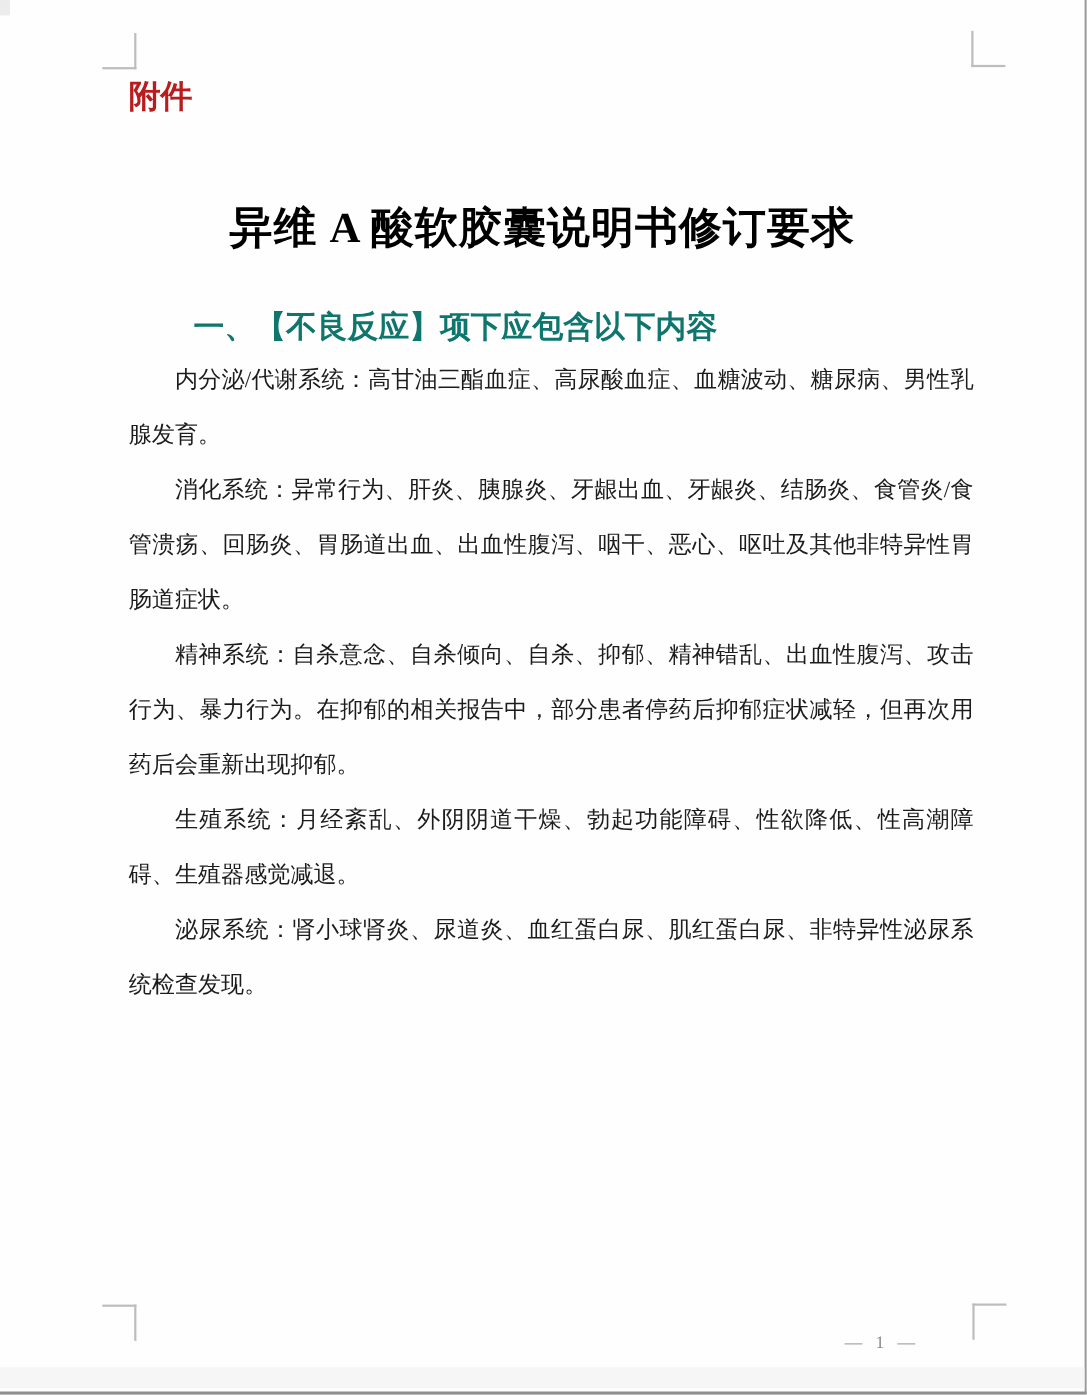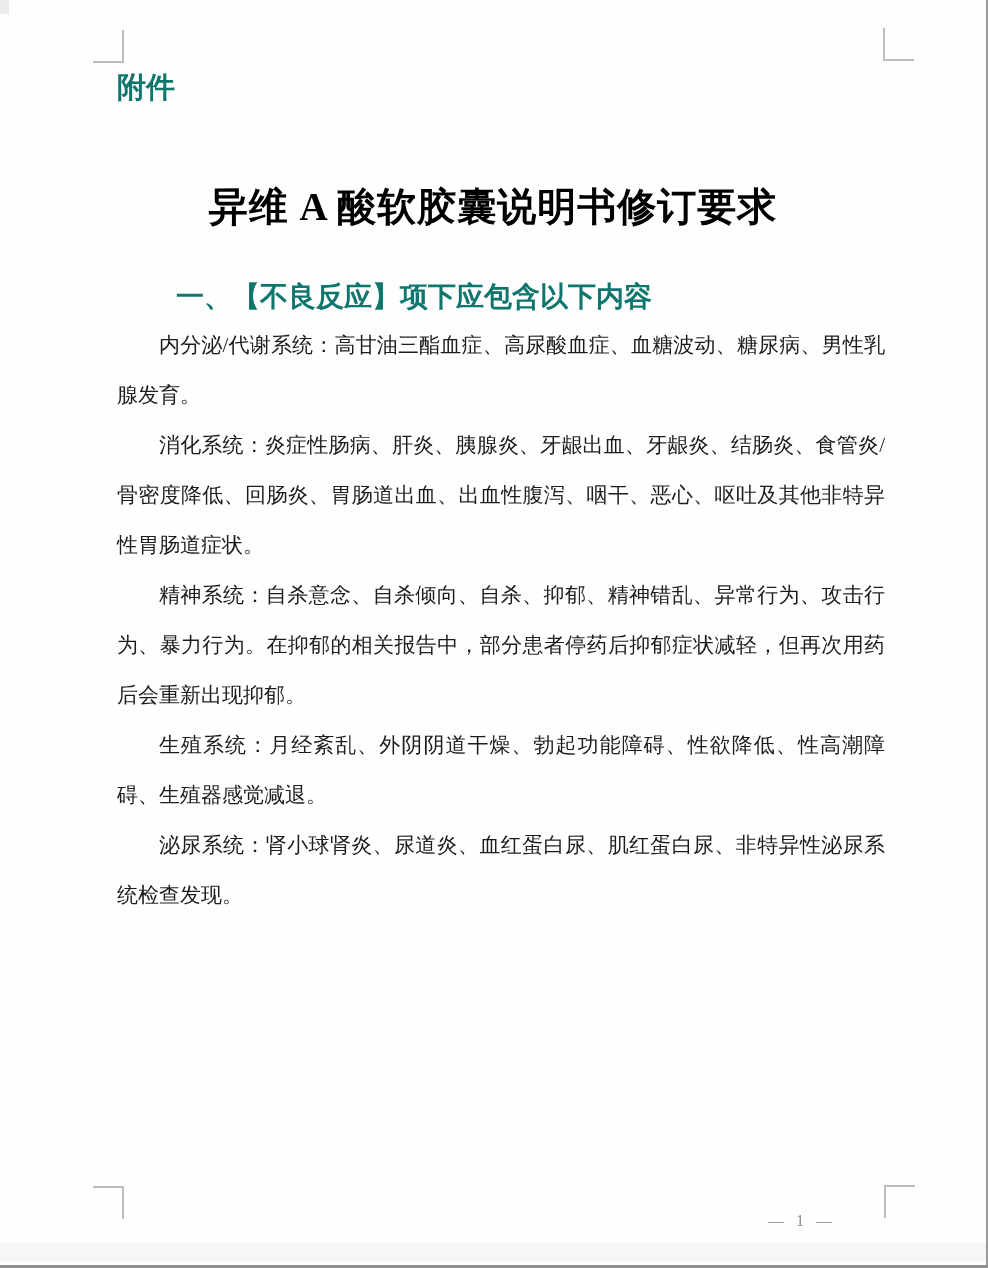--- a/index.html
+++ b/index.html
@@ -20,21 +20,21 @@
     background: #ececec;
   }
   .crop { position: absolute; width: 29px; height: 31px; }
   .crop-tl { left: 93px;  top: 30px;   border-right: 2px solid #bdbdbd; border-bottom: 2px solid #bdbdbd; }
   .crop-tr { left: 883px; top: 28px;   border-left: 2px solid #bdbdbd;  border-bottom: 2px solid #bdbdbd; }
   .crop-bl { left: 93px;  top: 1186px; border-right: 2px solid #bdbdbd; border-top: 2px solid #bdbdbd; }
   .crop-br { left: 884px; top: 1185px; border-left: 2px solid #bdbdbd;  border-top: 2px solid #bdbdbd; }
   .attachment-label {
     position: absolute; left: 117px; top: 68px;
     font-family: "Liberation Sans", sans-serif;
-    font-weight: bold; font-size: 29px; color: #0f766e;
+    font-weight: bold; font-size: 29px; color: #b91c1c;
   }
   .doc-title {
     position: absolute; left: 0; right: 0; top: 154px;
     text-align: center;
     font-family: "Liberation Serif", serif;
     font-weight: bold; font-size: 39px; color: #000000;
     letter-spacing: 1px;
   }
   .section-heading {
     position: absolute; left: 176px; top: 278px;
@@ -72,22 +72,22 @@
   <div class="crop crop-br"></div>
 
   <div class="attachment-label">附件</div>
 
   <h1 class="doc-title">异维 A 酸软胶囊说明书修订要求</h1>
 
   <div class="section-heading">一、【不良反应】项下应包含以下内容</div>
 
   <div class="body-text">
     <p>内分泌/代谢系统：高甘油三酯血症、高尿酸血症、血糖波动、糖尿病、男性乳腺发育。</p>
-    <p>消化系统：炎症性肠病、肝炎、胰腺炎、牙龈出血、牙龈炎、结肠炎、食管炎/骨密度降低、回肠炎、胃肠道出血、出血性腹泻、咽干、恶心、呕吐及其他非特异性胃肠道症状。</p>
-    <p>精神系统：自杀意念、自杀倾向、自杀、抑郁、精神错乱、异常行为、攻击行为、暴力行为。在抑郁的相关报告中，部分患者停药后抑郁症状减轻，但再次用药后会重新出现抑郁。</p>
+    <p>消化系统：异常行为、肝炎、胰腺炎、牙龈出血、牙龈炎、结肠炎、食管炎/食管溃疡、回肠炎、胃肠道出血、出血性腹泻、咽干、恶心、呕吐及其他非特异性胃肠道症状。</p>
+    <p>精神系统：自杀意念、自杀倾向、自杀、抑郁、精神错乱、出血性腹泻、攻击行为、暴力行为。在抑郁的相关报告中，部分患者停药后抑郁症状减轻，但再次用药后会重新出现抑郁。</p>
     <p>生殖系统：月经紊乱、外阴阴道干燥、勃起功能障碍、性欲降低、性高潮障碍、生殖器感觉减退。</p>
     <p>泌尿系统：肾小球肾炎、尿道炎、血红蛋白尿、肌红蛋白尿、非特异性泌尿系统检查发现。</p>
   </div>
 
   <div class="page-number">— 1 —</div>
 
   <div class="footer-band"></div>
 
 </div>
 

